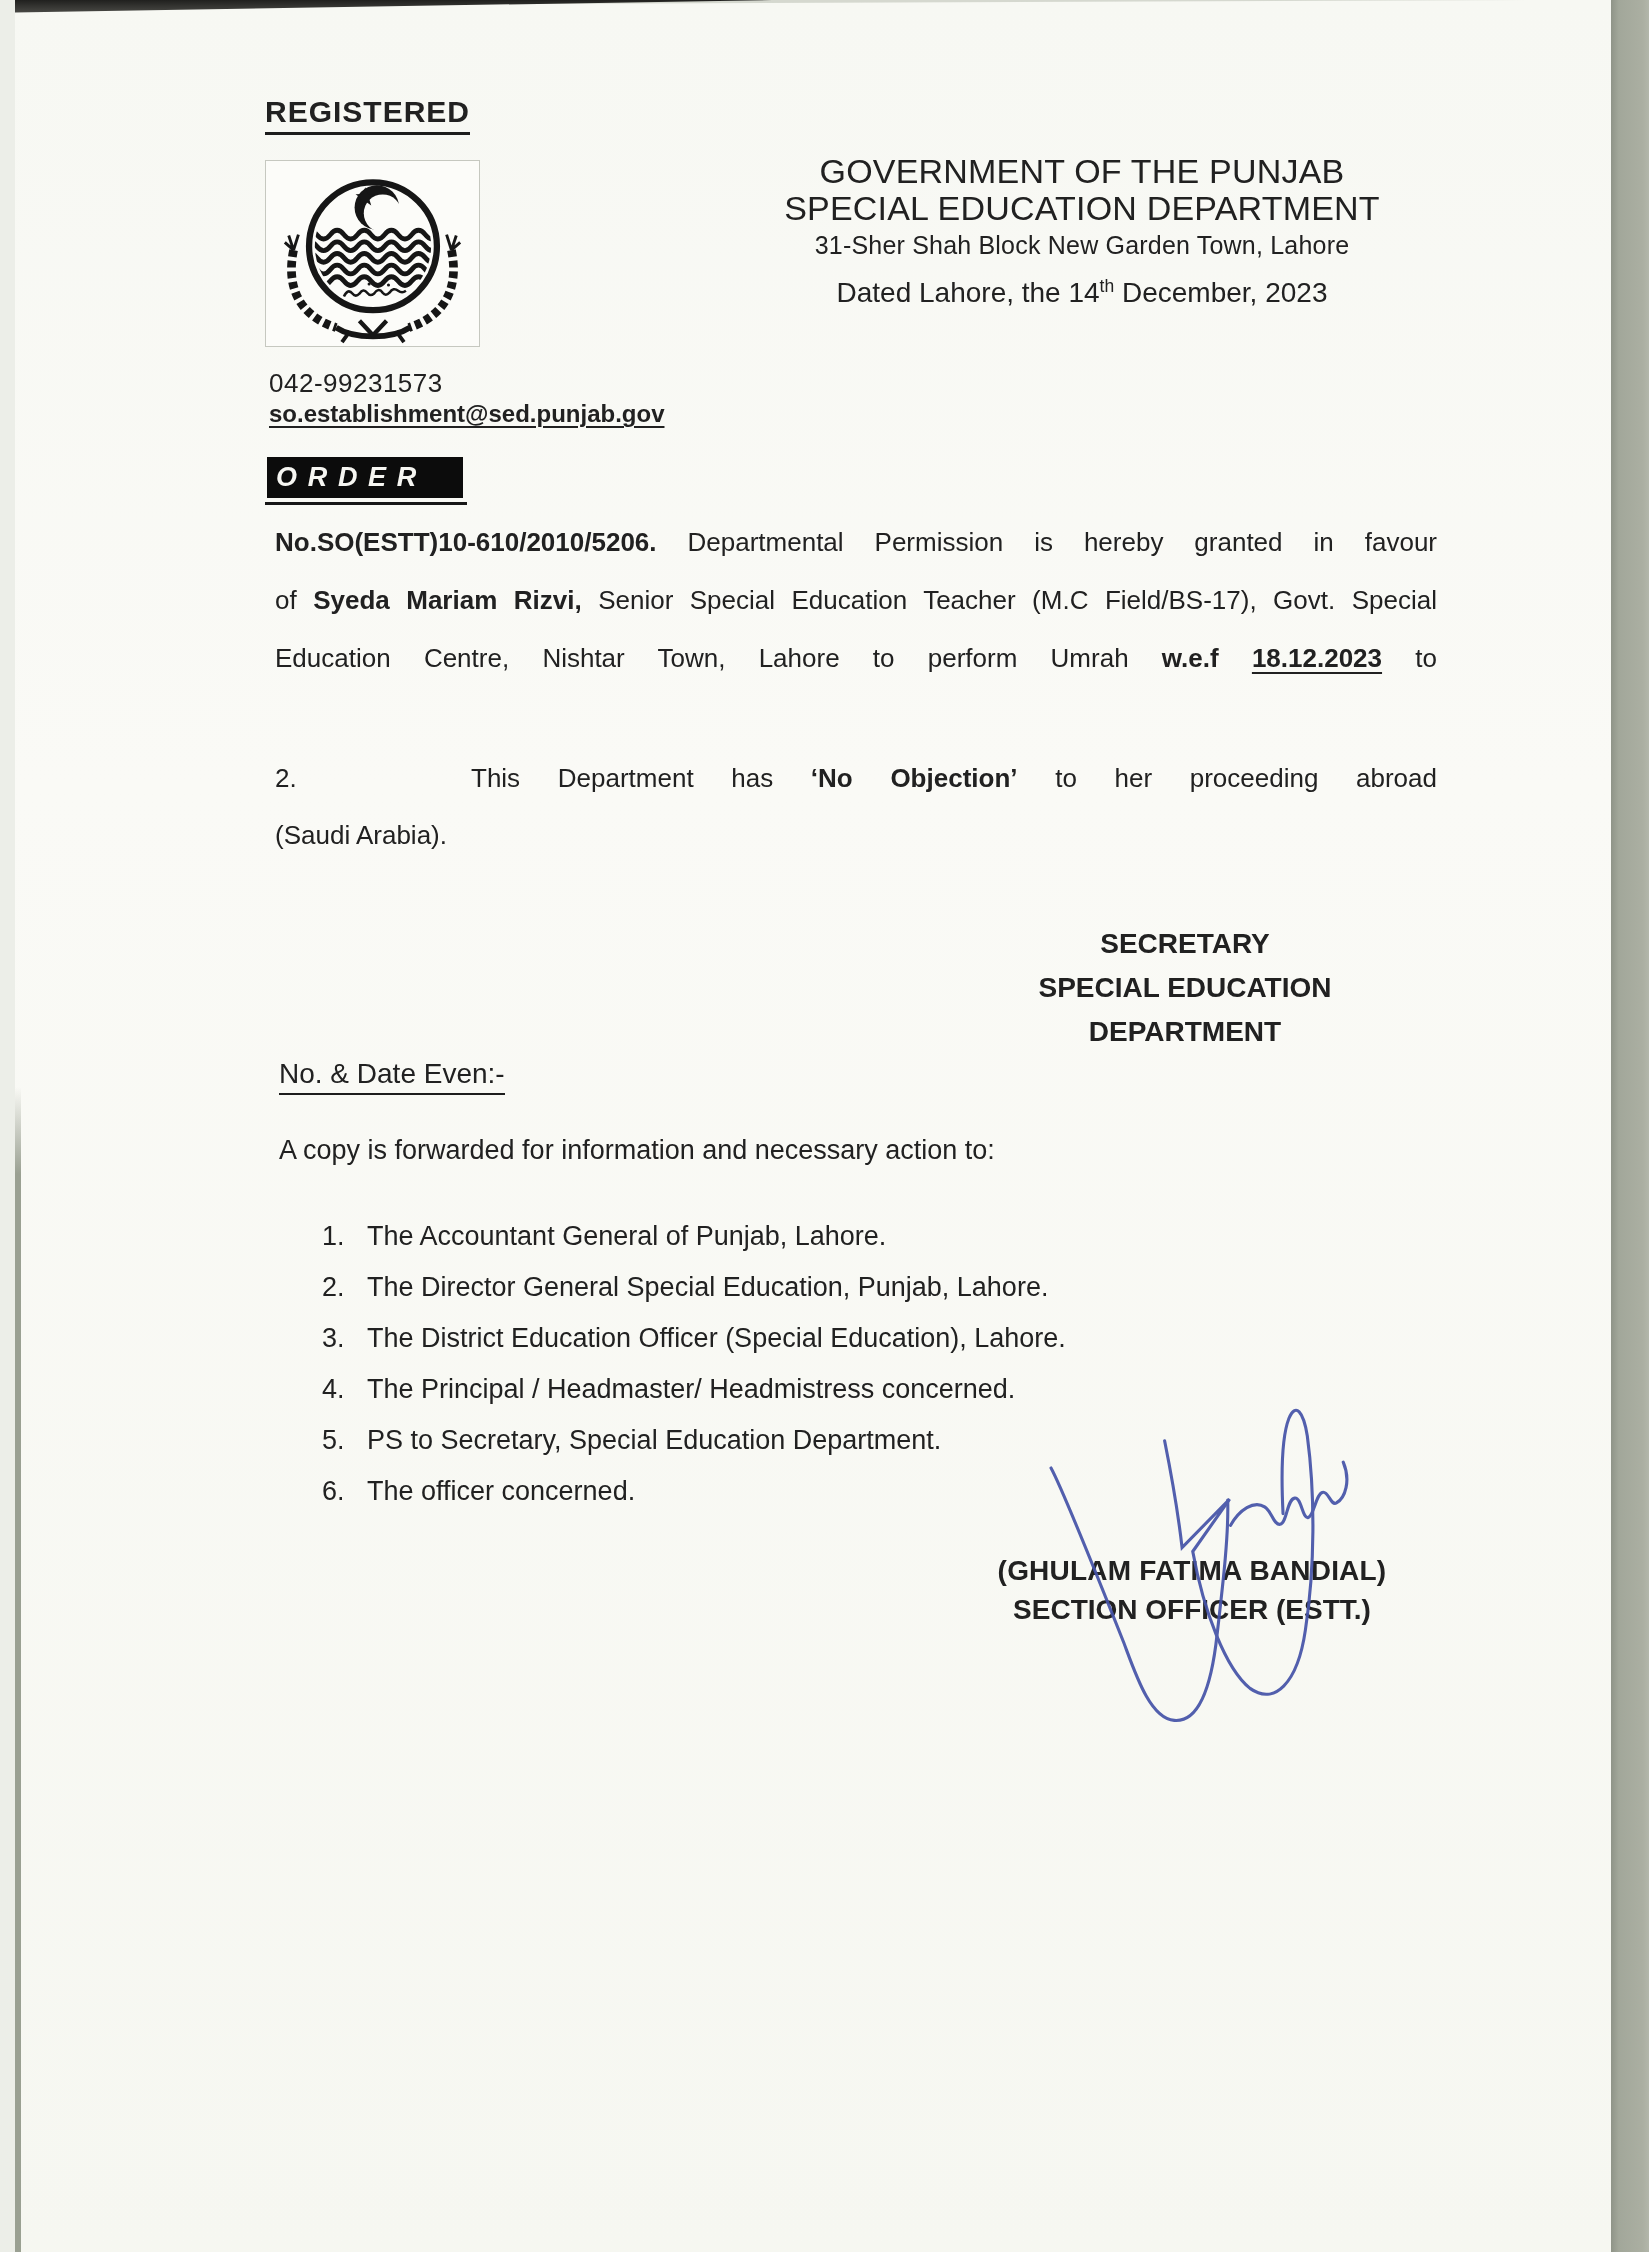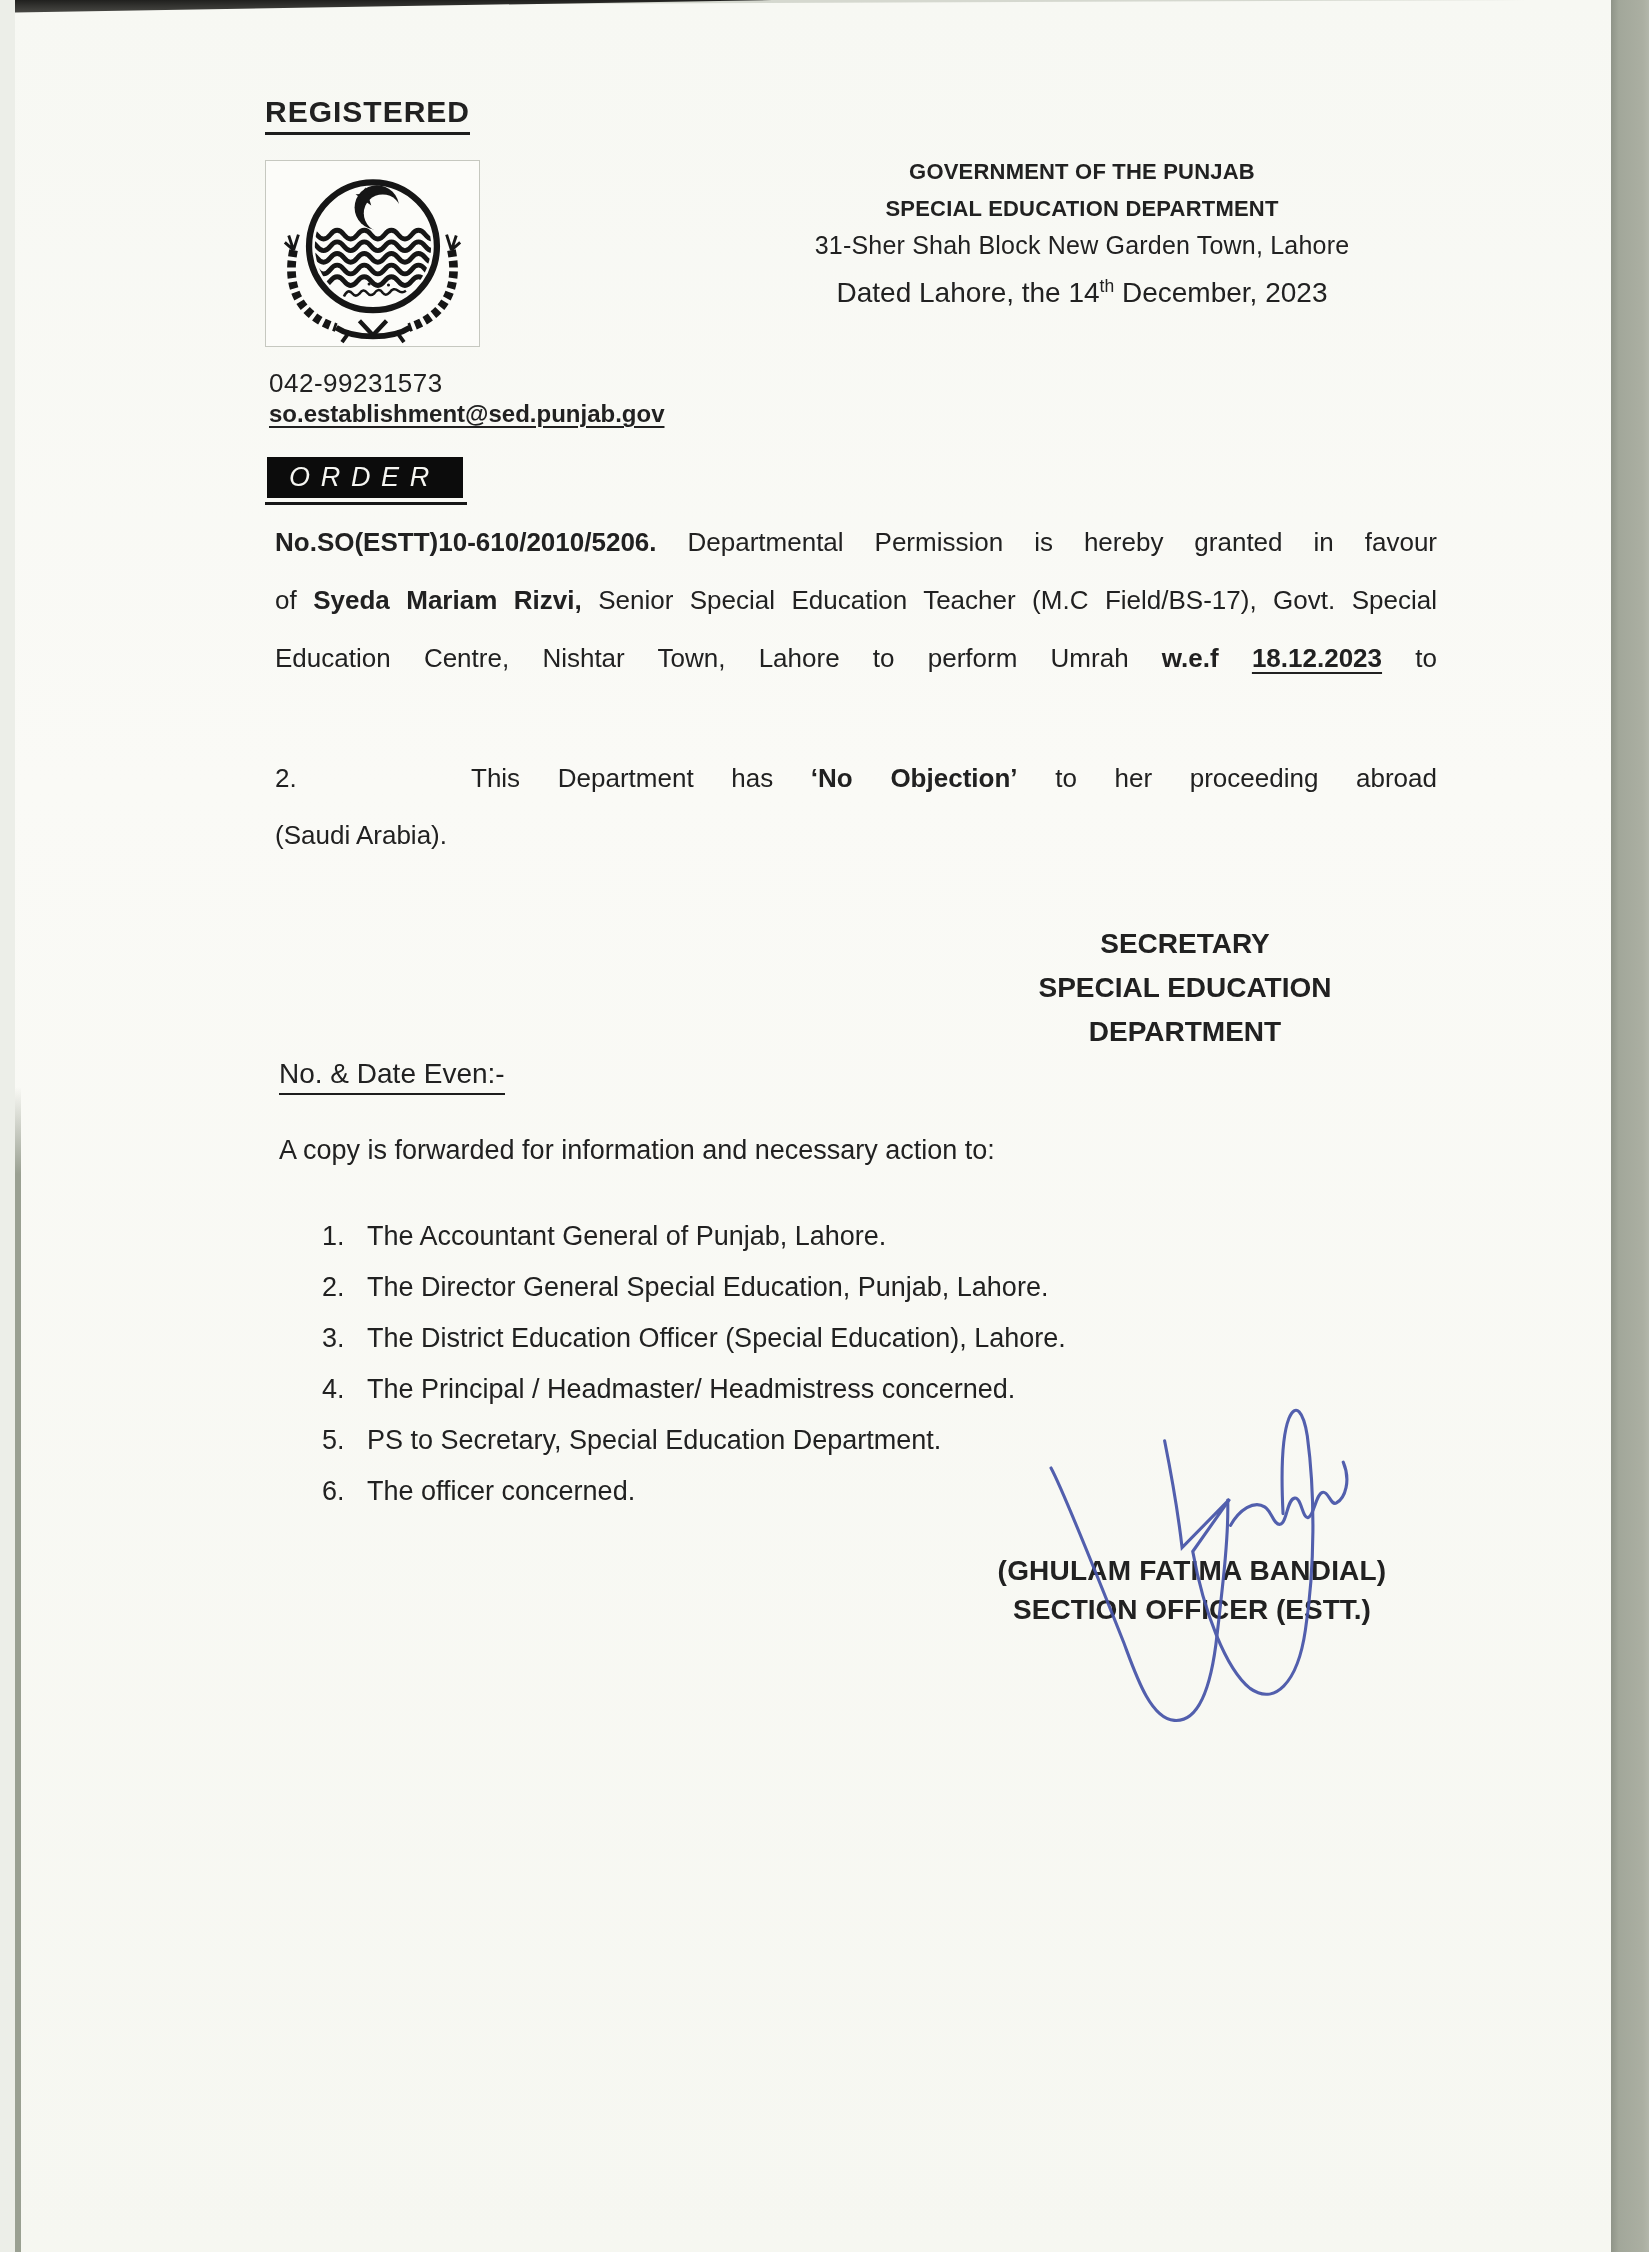--- a/index.html
+++ b/index.html
@@ -22,30 +22,30 @@
   .right-strip{position:absolute;left:1596px;top:0;width:53px;height:2252px;
     background:linear-gradient(to right,#8f9488 0,#a2a79a 7.8px,#abafa2 60%,#c6c9be 100%);}
   .left-strip{position:absolute;left:0;top:1087px;width:5.8px;height:1165px;
     background:linear-gradient(to bottom,rgba(154,160,146,0) 0,#9aa092 87px,#9aa092 100%);}
   
   .registered{position:absolute;left:250px;top:95px;font-size:30px;font-weight:700;
     letter-spacing:1px;border-bottom:3.4px solid #1d1d1d;padding-bottom:2.9px;}
   .logo-box{position:absolute;left:250px;top:160px;width:213px;height:185px;
     border:1px solid #c6c8c0;background:#fcfcf9;}
   .hdr{position:absolute;left:747px;top:153px;width:640px;text-align:center;}
-  .hdr .gov{font-size:22px;font-weight:700;line-height:37px;letter-spacing:0.2px;text-align:center;}
+  .hdr .gov{font-size:34px;font-weight:400;line-height:37px;letter-spacing:0.2px;text-align:center;}
   .hdr .addr{font-size:25px;margin-top:3.9px;letter-spacing:0.2px;}
   .hdr .dated{font-size:28px;margin-top:16px;}
   .hdr sup{font-size:17.5px;}
   .phone{position:absolute;left:254px;top:368px;font-size:26px;font-weight:400;letter-spacing:0.5px;}
   .email{position:absolute;left:254px;top:400px;font-size:24px;font-weight:700;
     text-decoration:underline;text-decoration-thickness:2.4px;text-underline-offset:3.9px;}
   .order-badge{position:absolute;left:252px;top:457px;width:196px;height:41px;
-    background:#0c0c0c;color:#f6f6f2;font-style:italic;font-weight:400;font-size:27px;
-    letter-spacing:10.7px;line-height:41px;padding-left:22px;box-sizing:border-box;}
+    background:#0c0c0c;color:#f6f6f2;font-style:italic;font-weight:700;font-size:27px;
+    letter-spacing:10.7px;line-height:41px;padding-left:9px;box-sizing:border-box;}
   .order-underline{position:absolute;left:250px;top:502px;width:202px;height:3.4px;background:#171717;}
   .bl{position:absolute;left:260px;width:1162px;font-size:26px;height:35px;}
   .just{text-align:justify;text-align-last:justify;text-justify:inter-word;}
   .b{font-weight:700;}
   .bu{font-weight:700;text-decoration:underline;text-decoration-thickness:2.4px;text-underline-offset:4.9px;}
   .p2num{position:absolute;left:260px;top:763px;font-size:26px;}
   .p2line{position:absolute;left:456px;top:763px;width:966px;font-size:26px;}
   .secretary{position:absolute;left:976px;top:922px;width:388px;text-align:center;
     font-size:28px;font-weight:700;line-height:44px;}
   .even-heading{position:absolute;left:264px;top:1058px;font-size:28px;font-weight:400;

